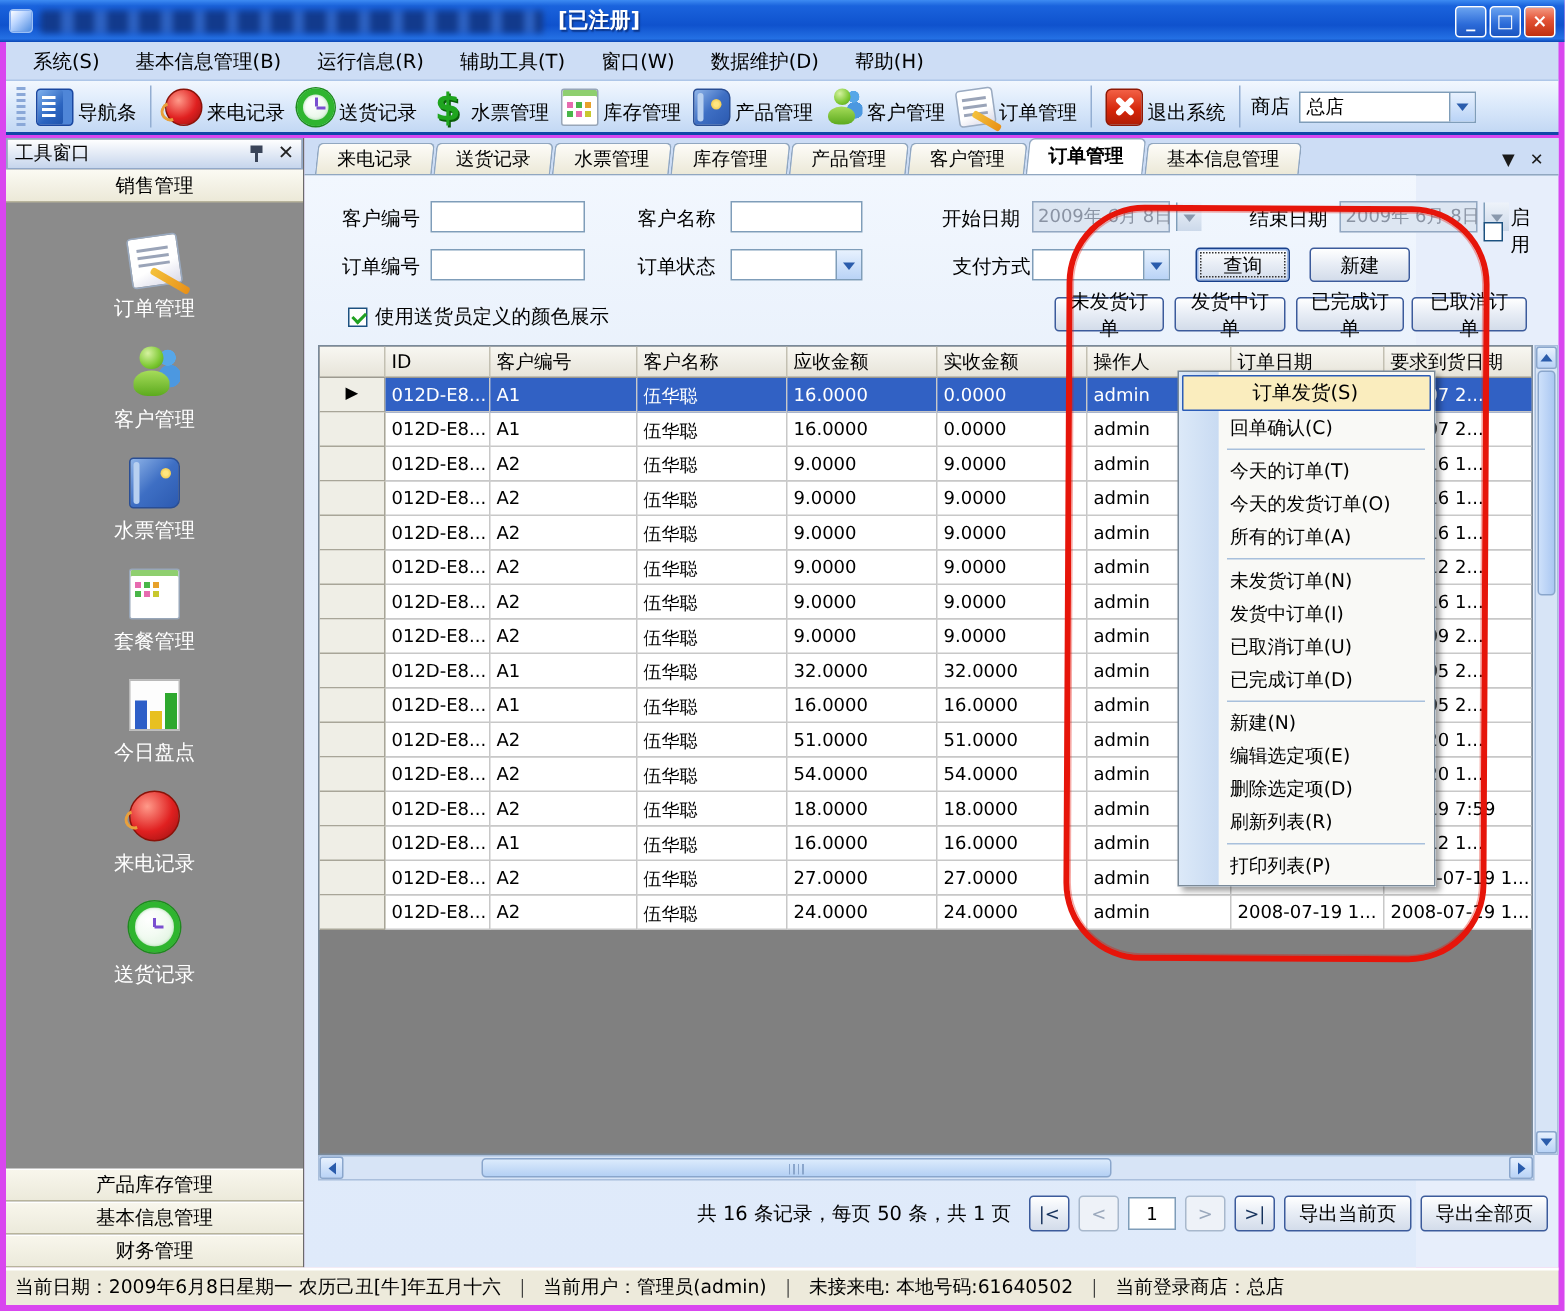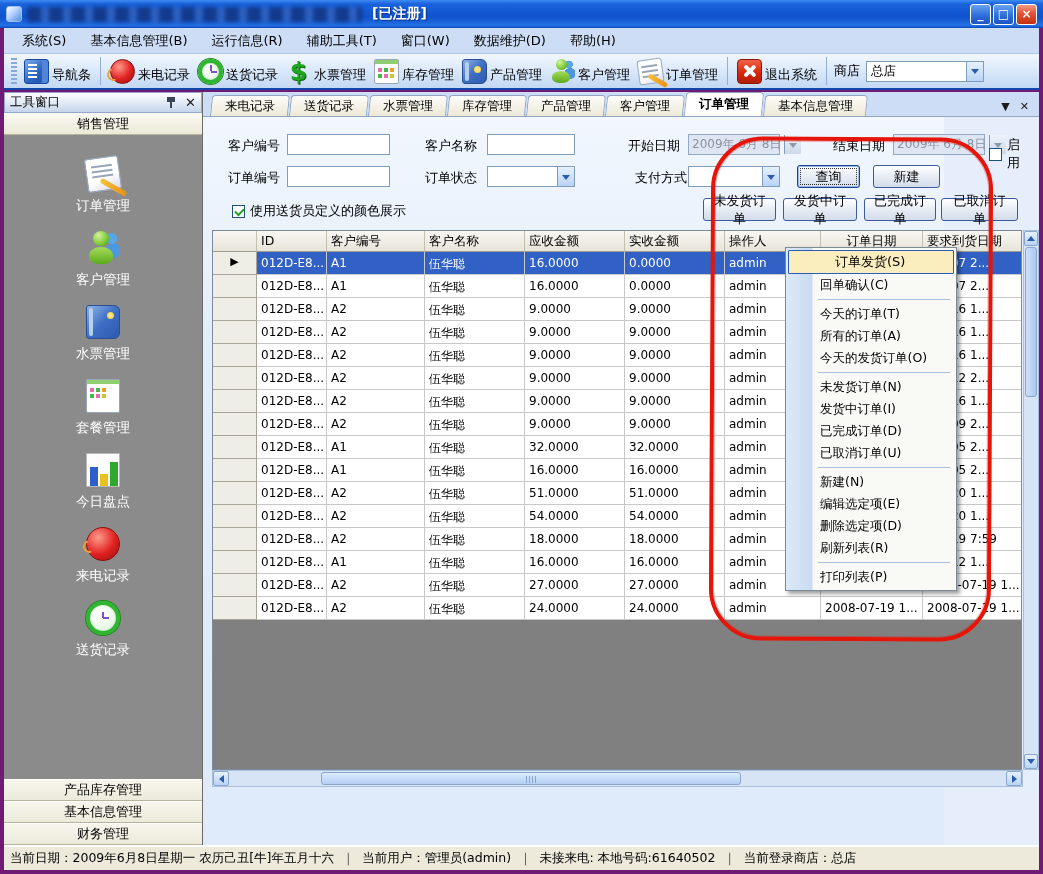--- a/index.html
+++ b/index.html
@@ -1,18 +1,18 @@
 <!DOCTYPE html>
 <html><head>
 <meta charset="utf-8">
 <style>
   * { margin:0; padding:0; box-sizing:border-box; }
   html,body { width:1043px; height:874px; overflow:hidden;
     font-family:"DejaVu Sans","Liberation Sans",sans-serif; font-size:13px; }
-  .window { position:absolute; inset:0; background:#701a75;padding-left:48px; }
+  .window { position:absolute; inset:0; background:#d946ef;padding-left:48px; }
 
   
   .titlebar{position:absolute;left:0;top:0;width:1043px;height:28px;
     background:linear-gradient(180deg,#3d8bf2 0%,#1a63dd 14%,#0f52cd 60%,#2470e4 92%,#0a46b4 100%);
     display:flex;align-items:center;padding:0 6px;color:#fff;}
   .app-icon{width:16px;height:16px;border-radius:3px;margin-right:5px;flex:none;
     background:linear-gradient(135deg,#fff 0%,#bcd6ff 40%,#4f8cdf 100%);border:1px solid #9cc0f5;}
   .title-redacted{width:335px;height:15px;border-radius:2px;margin-right:10px;
     background:repeating-linear-gradient(90deg,#123a8c 0 14px,#2d62c2 14px 22px);filter:blur(2px);}
   .title-badge{font-weight:bold;font-size:14px;text-shadow:1px 1px 1px #0a3488;}
@@ -421,21 +421,21 @@
 
       <div class="grid-wrap" id="grid">
           <div class="gh">
             <div class="gh-c" style="width: 44px;"></div>
             <div class="gh-c" style="width: 70px;">ID</div>
             <div class="gh-c" style="width: 98px;">客户编号</div>
             <div class="gh-c" style="width: 100px;">客户名称</div>
             <div class="gh-c" style="width: 100px;">应收金额</div>
             <div class="gh-c" style="width: 100px;">实收金额</div>
             <div class="gh-c" style="width: 96px;">操作人</div>
-            <div class="gh-c" style="width: 102px; text-align: center;">订单日期</div>
+            <div class="gh-c" style="width: 102px;">订单日期</div>
             <div class="gh-c" style="width: 100px;">要求到货日期</div>
           </div>
           <div class="gr selected">
             <div class="gc rowhdr" style="width: 44px;">▶</div>
             <div class="gc" style="width: 70px;">012D-E8...</div>
             <div class="gc" style="width: 98px;">A1</div>
             <div class="gc" style="width: 100px;">伍华聪</div>
             <div class="gc" style="width: 100px;">16.0000</div>
             <div class="gc" style="width: 100px;">0.0000</div>
             <div class="gc" style="width: 96px;">admin</div>
@@ -612,46 +612,56 @@
         <div class="vs-btn up"></div>
         <div class="vs-thumb"></div>
         <div class="vs-btn down"></div>
       </div>
       <div class="hscroll">
         <div class="hs-btn left"></div>
         <div class="hs-thumb"></div>
         <div class="hs-btn right"></div>
       </div>
 
+      <div class="pager">
+        <span class="pg-summary">共 16 条记录，每页 50 条，共 1 页</span>
+        <div class="pg-btn">|&lt;</div>
+        <div class="pg-btn disabled">&lt;</div>
+        <input class="pg-input" value="1" style="">
+        <div class="pg-btn disabled">&gt;</div>
+        <div class="pg-btn">&gt;|</div>
+        <div class="pg-export">导出当前页</div>
+        <div class="pg-export">导出全部页</div>
+      </div>
     </div>
   </div>
 
   <div class="statusbar" id="statusbar">
       <span>当前日期：2009年6月8日星期一  农历己丑[牛]年五月十六</span>
       <span class="sb-div">｜</span>
       <span>当前用户：管理员(admin)</span>
       <span class="sb-div">｜</span>
       <span>未接来电: 本地号码:61640502</span>
       <span class="sb-div">｜</span>
       <span>当前登录商店：总店</span>
     </div>
 </div>
 
 <div class="ctx-menu" id="ctxmenu">
     <div class="cm-item hl">订单发货(S)</div>
     <div class="cm-item">回单确认(C)</div>
     <div class="cm-sep"></div>
     <div class="cm-item">今天的订单(T)</div>
+    <div class="cm-item">今天的发货订单(O)</div>
     <div class="cm-item">所有的订单(A)</div>
-    <div class="cm-item">今天的发货订单(O)</div>
     <div class="cm-sep"></div>
     <div class="cm-item">未发货订单(N)</div>
     <div class="cm-item">发货中订单(I)</div>
+    <div class="cm-item">已取消订单(U)</div>
     <div class="cm-item">已完成订单(D)</div>
-    <div class="cm-item">已取消订单(U)</div>
     <div class="cm-sep"></div>
     <div class="cm-item">新建(N)</div>
     <div class="cm-item">编辑选定项(E)</div>
     <div class="cm-item">删除选定项(D)</div>
     <div class="cm-item">刷新列表(R)</div>
     <div class="cm-sep"></div>
     <div class="cm-item">打印列表(P)</div>
   </div>
 
 <div class="red-annotation"></div>

